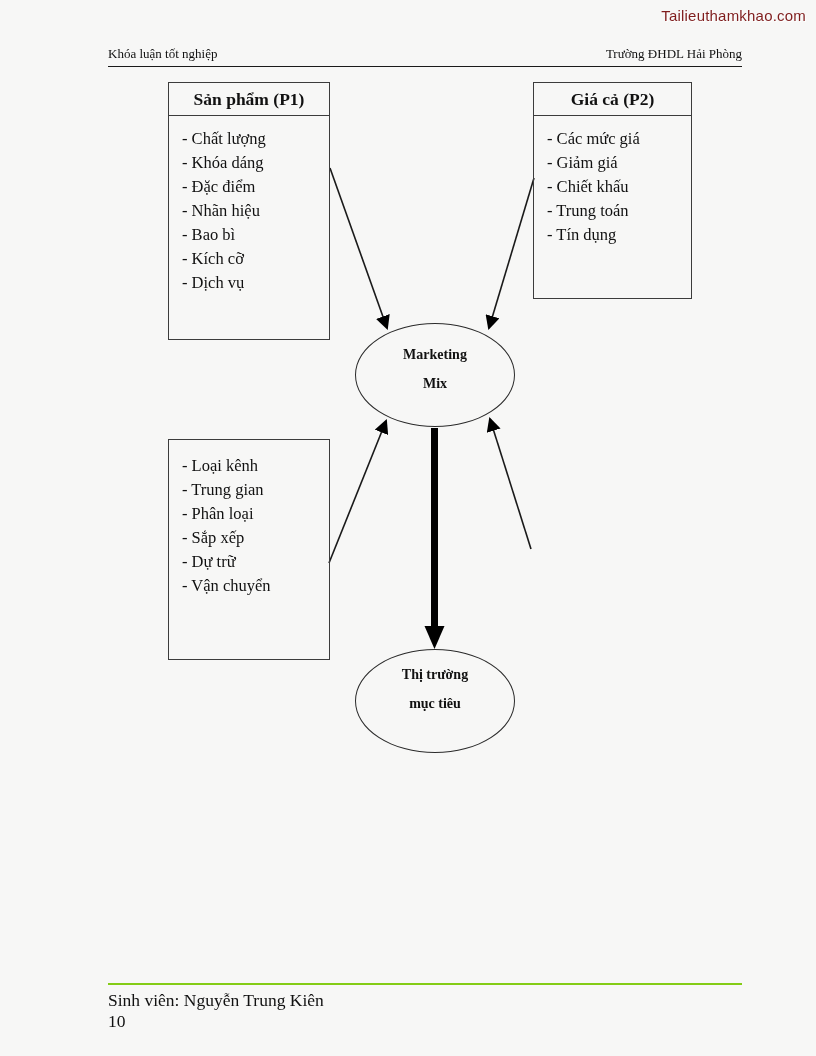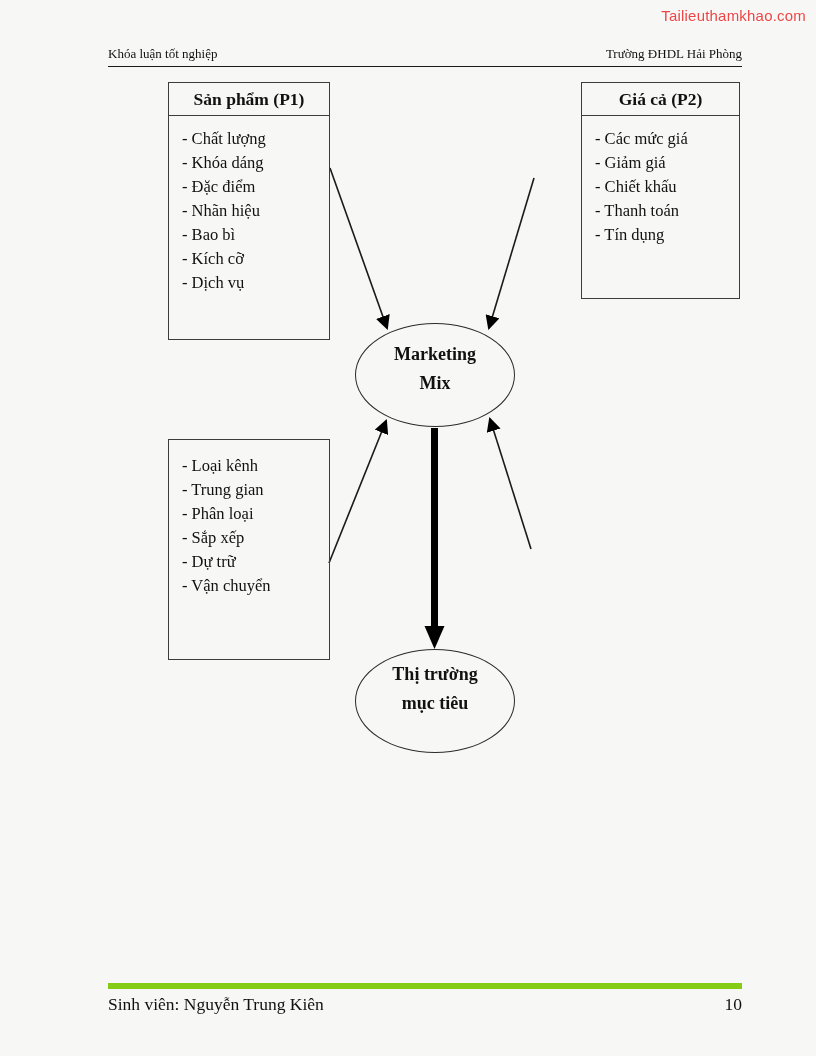--- a/index.html
+++ b/index.html
@@ -17,21 +17,21 @@
     width: 816px;
     height: 1056px;
   }
   
   .watermark {
     position: absolute;
     top: 7px;
     right: 10px;
     font-family: "Liberation Sans", "DejaVu Sans", sans-serif;
     font-size: 15px;
-    color: #ef4444;
+    color: #7f1d1d;
     text-shadow: 1px 1px 0 #ffffff;
     letter-spacing: 0.2px;
   }
   
   .header {
     position: absolute;
     left: 108px;
     top: 46px;
     width: 634px;
     display: flex;
@@ -45,21 +45,22 @@
   .footer {
     position: absolute;
     left: 108px;
     top: 983px;
     width: 634px;
     display: flex;
     justify-content: space-between;
     align-items: flex-start;
     font-size: 17.5px;
     padding-top: 5px;
-    border-top: 6px solid #84cc16;
+    border-top: 2px solid #84cc16;
+    flex-direction: column;
   }
   
   .pbox {
     position: absolute;
     border: 1.4px solid #3c3c3c;
     background: transparent;
   }
   .pbox .box-title {
     height: 33px;
     border-bottom: 1.4px solid #3c3c3c;
@@ -71,36 +72,36 @@
   }
   .pbox .box-body {
     padding: 11px 8px 0 13px;
     font-size: 16.5px;
   }
   .box-item {
     line-height: 24px;
     white-space: pre-wrap;
   }
   .box-p1 { left: 168px; top: 82px;  width: 162px; height: 258px; }
-  .box-p2 { left: 533px; top: 82px;  width: 159px; height: 217px; margin-left: 48px; }
+  .box-p2 { left: 533px; top: 82px;  width: 159px; height: 217px; }
   .box-p3 { left: 168px; top: 439px; width: 162px; height: 221px; }
   .box-p4 { left: 533px; top: 439px; width: 159px; height: 221px; }
   .box-p3 .box-body, .box-p4 .box-body { padding-top: 14px; }
   
   .ellipse {
     position: absolute;
     border: 1.5px solid #2b2b2b;
     border-radius: 50%;
     background: transparent;
     display: flex;
     flex-direction: column;
     align-items: center;
     justify-content: center;
     font-weight: bold;
-    font-size: 18px;
+    font-size: 14px;
     line-height: 29px;
     text-align: left;
   }
   .ellipse-mm { left: 355px; top: 323px; width: 160px; height: 104px; padding-bottom: 12px; }
   .ellipse-tt { left: 355px; top: 649px; width: 160px; height: 104px; padding-bottom: 24px; }
   
   .arrows {
     position: absolute;
     left: 0; top: 0;
     width: 816px;
@@ -149,21 +150,21 @@
         <div class="box-item">- Dịch vụ</div>
       </div>
   </div>
 
   <div class="pbox box-p2">
     <div class="box-title">Giá cả (P2)</div>
     <div class="box-body">
         <div class="box-item">- Các mức giá</div>
         <div class="box-item">- Giảm giá</div>
         <div class="box-item">- Chiết khấu</div>
-        <div class="box-item">- Thanh toán</div>
+        <div class="box-item">- Trung toán</div>
         <div class="box-item">- Tín dụng</div>
       </div>
   </div>
 
   <div class="pbox box-p3">
     <div class="box-body">
         <div class="box-item">- Loại kênh</div>
         <div class="box-item">- Trung gian</div>
         <div class="box-item">- Phân loại</div>
         <div class="box-item">- Sắp xếp</div>

